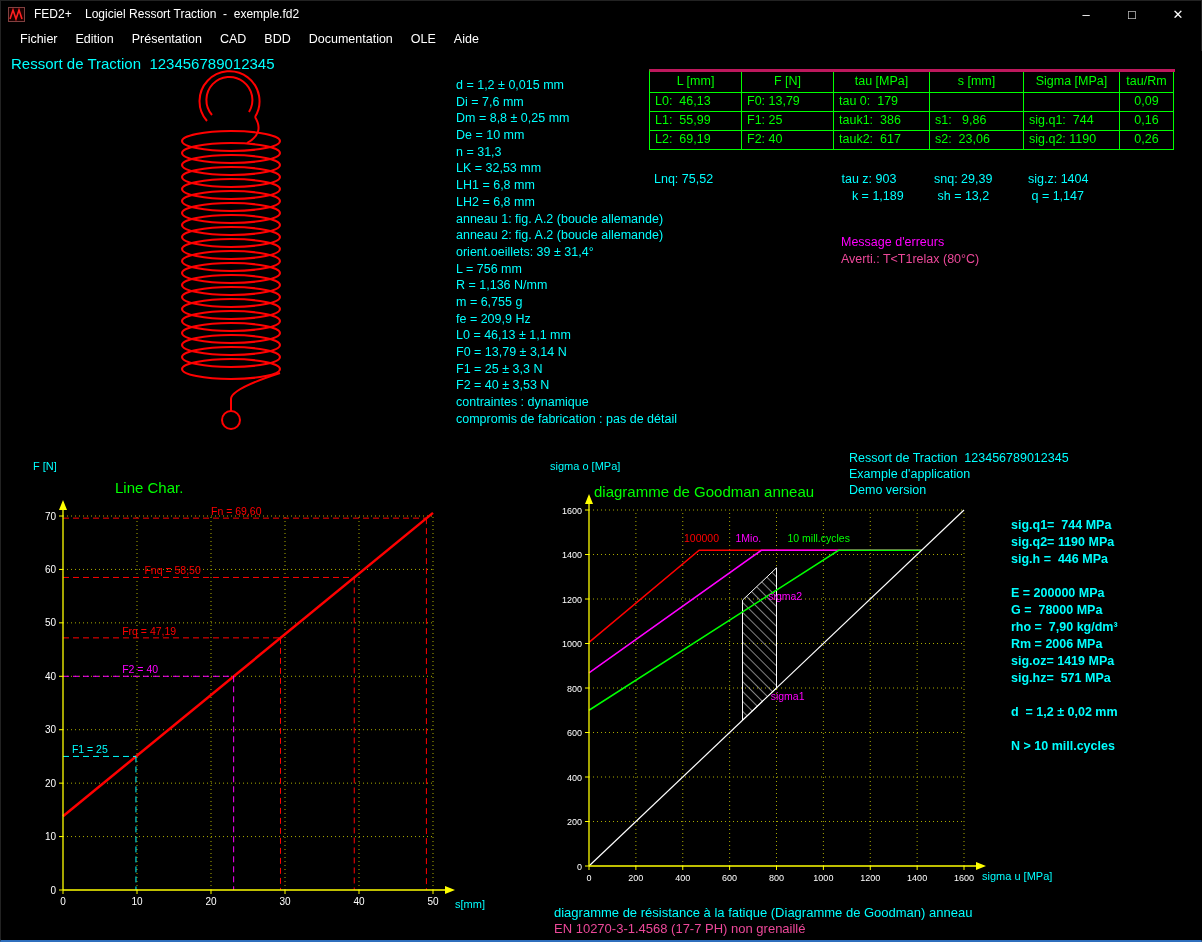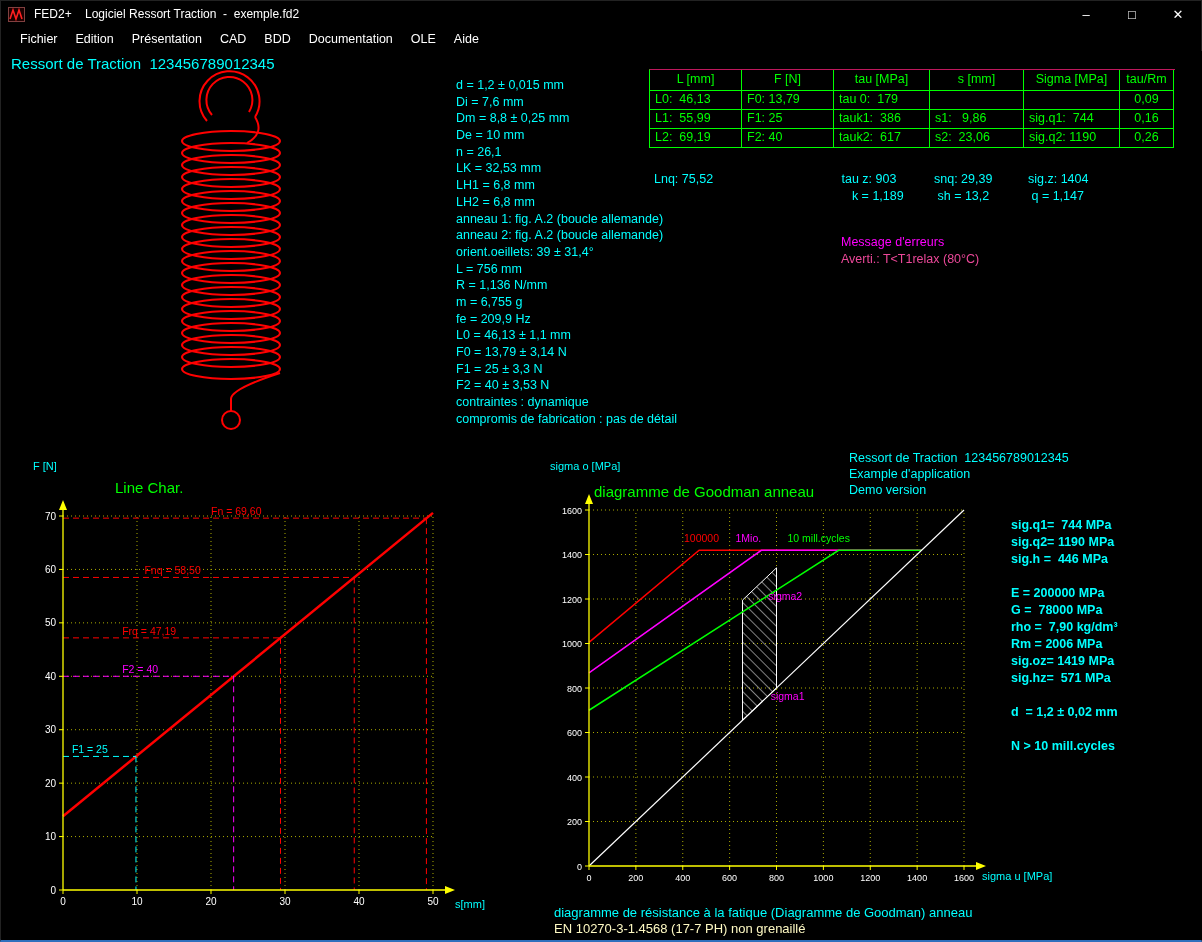--- a/index.html
+++ b/index.html
@@ -17,38 +17,38 @@
   
   .menubar{height:24px;display:flex;align-items:center;background:#000;color:#fff;font-size:12.5px;padding-left:10px;}
   .menu-item{padding:3px 9px;cursor:pointer;white-space:nowrap;}
   
   .canvas{position:absolute;left:0;top:50px;width:1202px;height:889px;background:#000;}
   .heading{position:absolute;left:10px;top:4px;color:#00ffff;font-size:15px;white-space:pre;}
   .params{position:absolute;left:455px;top:26px;color:#00ffff;font-size:12.5px;}
   .param-line{height:16.7px;line-height:16.7px;white-space:pre;}
   
   .rtable{position:absolute;left:648px;top:18px;width:525px;color:#00ff00;font-size:12.5px;
-          border-top:1px solid #be185d;border-left:1px solid #00ff00;}
+          border-top:3px solid #be185d;border-left:1px solid #00ff00;}
   .rt-row{display:grid;grid-template-columns:92px 92px 96px 94px 96px 54px;}
   .rt-cell{border-right:1px solid #00ff00;border-bottom:1px solid #00ff00;
            padding:0 5px;height:18px;line-height:17px;white-space:pre;overflow:hidden;}
   .rt-head .rt-cell{text-align:center;height:20px;line-height:19px;}
   .rt-data .rt-cell:last-child{text-align:center;}
   .rt-footer{position:absolute;left:648px;width:525px;color:#00ffff;font-size:12.5px;
              display:grid;grid-template-columns:92px 92px 96px 94px 96px 54px;}
   .rt-footer div{padding:1px 5px;white-space:pre;overflow:visible;}
   .msg-title{position:absolute;left:840px;top:184px;color:#ff00ff;font-size:12.5px;}
   .msg-warning{position:absolute;left:840px;top:201px;color:#ec4899;font-size:12.5px;}
   
   .gd-header{position:absolute;left:848px;top:399px;color:#00ffff;font-size:12.5px;z-index:2;}
   .gd-header div{height:16px;line-height:16px;white-space:pre;}
   .gd-values{position:absolute;left:1010px;top:466px;color:#00ffff;font-size:12.5px;z-index:2;font-weight:bold;}
   .gd-values div{height:17px;line-height:17px;white-space:pre;}
   .gd-footer1{position:absolute;left:553px;top:854px;color:#00ffff;font-size:13px;}
-  .gd-footer2{position:absolute;left:553px;top:870px;color:#fef9c3;font-size:13px;}
+  .gd-footer2{position:absolute;left:553px;top:870px;color:#ec4899;font-size:13px;}
   svg text{font-family:"Liberation Sans",sans-serif;}
   .chart-svg{position:absolute;z-index:1;}
 </style>
 </head>
 <body>
 
 <div class="window">
 
   <div class="titlebar">
     <div class="app-icon">
@@ -109,21 +109,21 @@
         <path d="M 72 340 L 72 352"></path>
         <circle cx="72" cy="361" r="9"></circle>
       </g>
     </svg>
 
     <div class="params">
         <div class="param-line">d = 1,2 ± 0,015 mm</div>
         <div class="param-line">Di = 7,6 mm</div>
         <div class="param-line">Dm = 8,8 ± 0,25 mm</div>
         <div class="param-line">De = 10 mm</div>
-        <div class="param-line">n = 26,1</div>
+        <div class="param-line">n = 31,3</div>
         <div class="param-line">LK = 32,53 mm</div>
         <div class="param-line">LH1 = 6,8 mm</div>
         <div class="param-line">LH2 = 6,8 mm</div>
         <div class="param-line">anneau 1: fig. A.2 (boucle allemande)</div>
         <div class="param-line">anneau 2: fig. A.2 (boucle allemande)</div>
         <div class="param-line">orient.oeillets: 39 ± 31,4°</div>
         <div class="param-line">L = 756 mm</div>
         <div class="param-line">R = 1,136 N/mm</div>
         <div class="param-line">m = 6,755 g</div>
         <div class="param-line">fe = 209,9 Hz</div>

